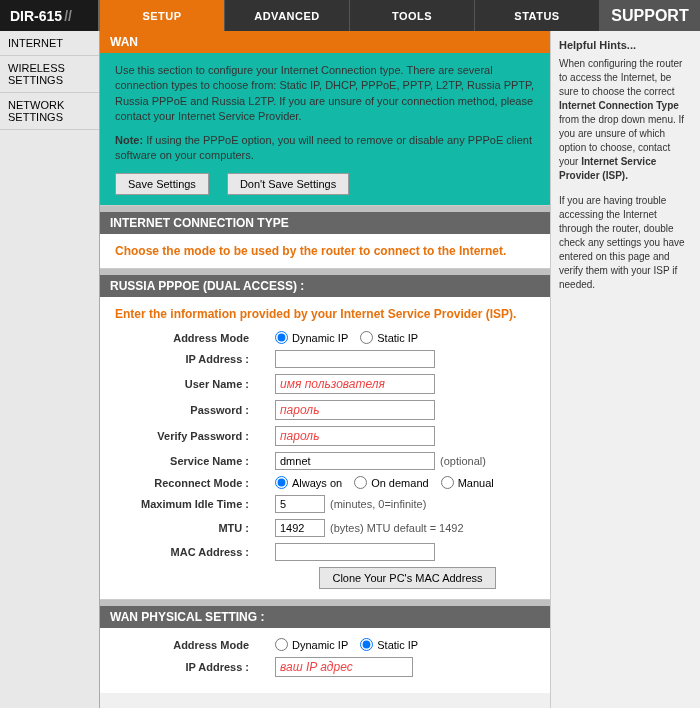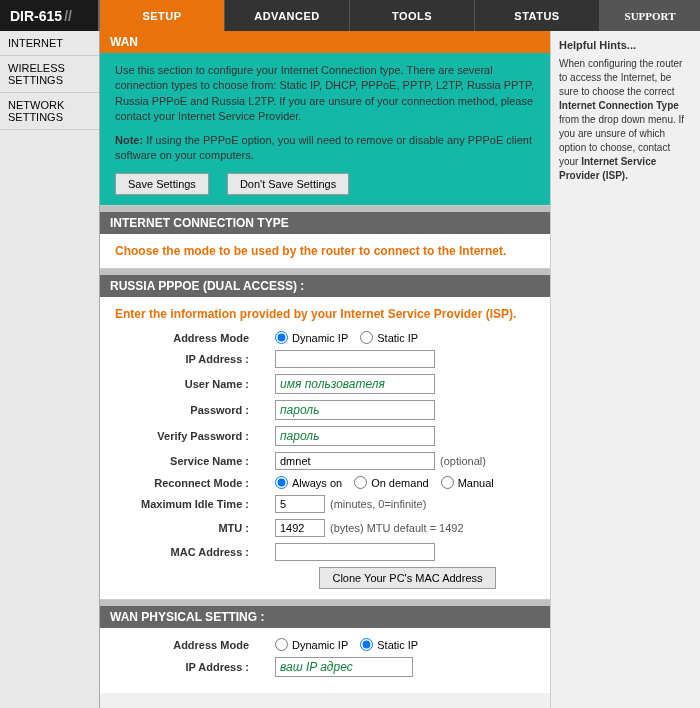--- a/index.html
+++ b/index.html
@@ -5,21 +5,21 @@
     * { box-sizing: border-box; margin: 0; padding: 0; }
     body { font-family: Arial, sans-serif; font-size: 11px; background: #c0c0c0; width: 700px; }
 
     
     .header { display: flex; align-items: stretch; background: #333; height: 31px; }
     .logo { background: #1a1a1a; color: #fff; font-weight: bold; font-size: 14px; display: flex; align-items: center; padding: 0 10px; min-width: 100px; border-right: 2px solid #666; }
     .logo-slash { color: #888; margin: 0 2px; }
     .nav-tabs { display: flex; flex: 1; }
     .nav-tab { flex: 1; display: flex; align-items: center; justify-content: center; color: #fff; font-size: 11px; font-weight: bold; text-transform: uppercase; cursor: pointer; border-right: 1px solid #555; letter-spacing: 0.5px; }
     .nav-tab.active { background: #e8720c; }
-    .nav-support { background: #555; display: flex; align-items: center; justify-content: center; padding: 0 7px; color: #fff; font-size: 11px; font-weight: bold; text-transform: uppercase; min-width: 100px; font-family: Liberation Serif, serif; }
+    .nav-support { background: #555; display: flex; align-items: center; justify-content: center; padding: 0 7px; color: #fff; font-size: 16px; font-weight: bold; text-transform: uppercase; min-width: 100px; }
 
     
     .main-layout { display: flex; }
     .sidebar { width: 100px; background: #e8e8e8; border-right: 1px solid #aaa; padding: 0; min-height: 677px; }
     .sidebar-item { padding: 6px 8px; font-size: 11px; color: #000; border-bottom: 1px solid #ccc; cursor: pointer; }
 
     .content-area { flex: 1; background: #f0f0f0; }
     .help-panel { width: 150px; background: #f0f0f0; border-left: 1px solid #ccc; padding: 8px; font-size: 10px; color: #333; }
 
     
@@ -41,21 +41,21 @@
     .conn-type-row { display: flex; align-items: center; margin-top: 5px; }
     .conn-type-label { font-size: 11px; font-weight: bold; margin-right: 10px; }
     .conn-type-select { font-size: 11px; padding: 2px; border: 1px solid #999; }
 
     
     .pppoe-section { background: #fff; padding: 10px 15px; border-bottom: 1px solid #ccc; }
     .pppoe-title { color: #e8720c; font-size: 12px; font-weight: bold; margin-bottom: 10px; }
     .form-row { display: flex; align-items: center; margin-bottom: 6px; }
     .form-label { text-align: right; width: 160px; font-size: 11px; font-weight: bold; padding-right: 26px; color: #333; flex-shrink: 0; }
     .form-input { border: 1px solid #999; font-size: 11px; padding: 2px 4px; width: 160px; }
-    .form-input-red { border: 1px solid #999; font-size: 12px; padding: 2px 4px; width: 160px; color: #15803d; font-style: italic; }
+    .form-input-red { border: 1px solid #999; font-size: 12px; padding: 2px 4px; width: 160px; color: #ef4444; font-style: italic; }
     .form-hint { font-size: 11px; color: #555; margin-left: 5px; }
     .radio-group { display: flex; align-items: center; gap: 12px; font-size: 11px; }
     .radio-item { display: flex; align-items: flex-end; gap: 4px; }
 
     .clone-btn-row { display: flex; justify-content: center; margin-left: 165px; margin-top: 3px; }
 
     
     .wan-physical { background: #fff; padding: 10px 15px; }
 
     
@@ -224,15 +224,16 @@
 
       </div>
     </div>
 
     <div class="help-panel">
       <div class="help-title">Helpful Hints...</div>
       <div class="help-text">
         <span>When configuring the router to access the Internet, be sure to choose the correct </span><span class="help-bold">Internet Connection Type</span><span> from the drop down menu. If you are unsure of which option to choose, contact your </span><span class="help-bold">Internet Service Provider (ISP).</span>
       </div>
       <br>
+      <div class="help-text">If you are having trouble accessing the Internet through the router, double check any settings you have entered on this page and verify them with your ISP if needed.</div>
     </div>
   </div>
 </div>
 
 </body></html>

